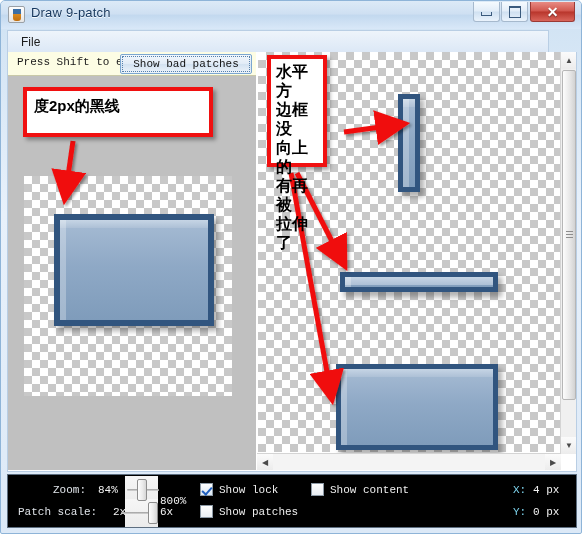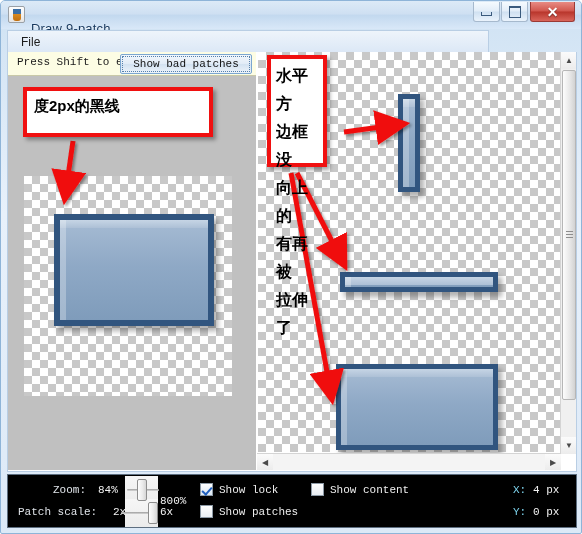--- a/index.html
+++ b/index.html
@@ -40,21 +40,20 @@
     width: 8px; height: 12px;
     background: linear-gradient(to bottom, #3b6ea5 0%, #3b6ea5 40%, #d98a20 41%, #c06f10 100%);
     border-radius: 0 0 3px 3px;
   }
   #title-text {
     position: absolute; left: 30px; top: 4px;
     font-size: 13px; color: #15365c;
     letter-spacing: .2px;
     text-shadow: 0 1px 0 rgba(255,255,255,.85);
     white-space: nowrap;
-    margin-top: 16px;
   }
   .winbtn {
     position: absolute; top: 1px;
     height: 20px;
     border: 1px solid #a6b9cd;
     border-top: none;
     border-radius: 0 0 3px 3px;
     background: linear-gradient(to bottom, #f5fafe 0%, #e2edf8 48%, #cfe0f1 52%, #eaf3fc 100%);
     cursor: default;
   }
@@ -81,21 +80,21 @@
     border: 1px solid #3a5a7d; border-top-width: 2px; background: transparent;
   }
   #btn-close .glyph {
     color: #ffffff; font-size: 14px; font-weight: bold;
     text-shadow: 0 1px 1px rgba(0,0,0,.45);
   }
 
   
   #menubar {
     position: absolute; left: 6px; top: 29px;
-    width: 482px; height: 22px;
+    width: 542px; height: 22px;
     background: linear-gradient(to bottom, #eef4fb, #dce8f6);
     border: 1px solid #b9cee4;
     border-bottom: none;
   }
   #menu-file {
     position: absolute; left: 8px; top: 3px;
     font-size: 12px; color: #1c1c1c;
     padding: 1px 5px;
   }
 
@@ -254,21 +253,21 @@
   #callout-left {
     left: 22px; top: 86px;
     width: 190px; height: 50px;
     padding: 4px 7px;
     font-size: 15px; line-height: 21px;
   }
   #callout-right {
     left: 266px; top: 54px;
     width: 60px; height: 112px;
     padding: 3px 5px;
-    font-size: 16px; line-height: 28px;
+    font-size: 16px; line-height: 19px;
   }
   #arrows {
     position: absolute; left: 0; top: 0;
     width: 582px; height: 534px;
     pointer-events: none;
     z-index: 35;
   }
 
   
   #statusbar {

